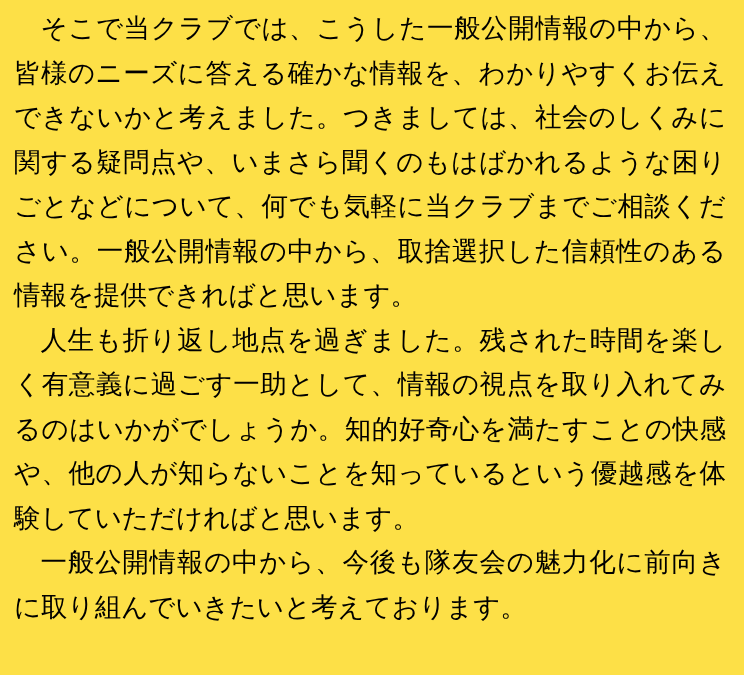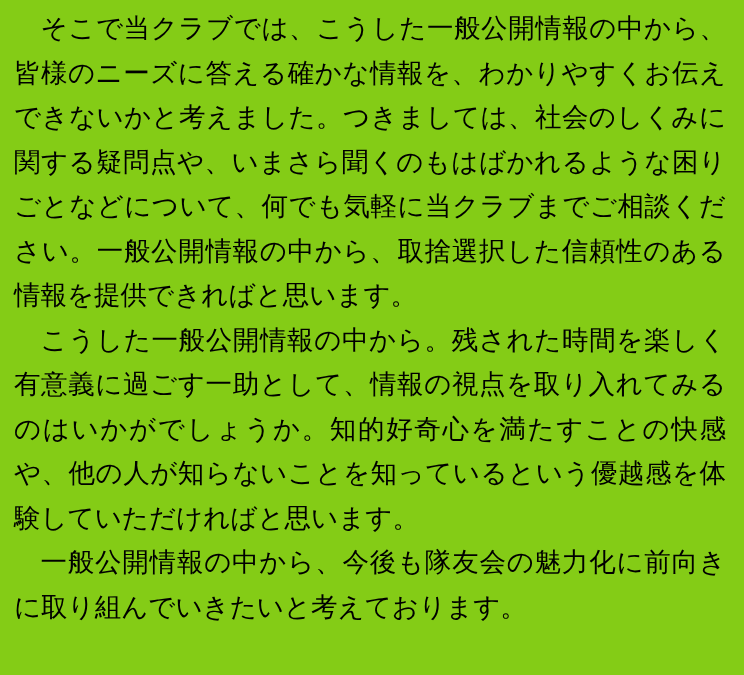--- a/index.html
+++ b/index.html
@@ -11,21 +11,21 @@
     width: 744px;
     height: 675px;
     overflow: hidden;
     font-family: "DejaVu Serif", "Liberation Serif", serif;
   }
   .page {
     box-sizing: border-box;
     width: 744px;
     height: 675px;
     padding: 6px 18px 0 14px;
-    background: #84cc16;
+    background: #fde047;
   }
   .para {
     font-size: 26.5px;
     line-height: 44.5px;
     color: #000000;
     text-align: justify;
     text-justify: inter-character;
     text-indent: 1em;
     margin: 0;
     letter-spacing: 0px;
@@ -33,15 +33,15 @@
   }
   .para + .para {
     margin-top: 0px;
   }
 </style>
 </head>
 <body>
 
 <div class="page">
   <p class="para">そこで当クラブでは、こうした一般公開情報の中から、皆様のニーズに答える確かな情報を、わかりやすくお伝えできないかと考えました。つきましては、社会のしくみに関する疑問点や、いまさら聞くのもはばかれるような困りごとなどについて、何でも気軽に当クラブまでご相談ください。一般公開情報の中から、取捨選択した信頼性のある情報を提供できればと思います。</p>
-  <p class="para">こうした一般公開情報の中から。残された時間を楽しく有意義に過ごす一助として、情報の視点を取り入れてみるのはいかがでしょうか。知的好奇心を満たすことの快感や、他の人が知らないことを知っているという優越感を体験していただければと思います。</p>
+  <p class="para">人生も折り返し地点を過ぎました。残された時間を楽しく有意義に過ごす一助として、情報の視点を取り入れてみるのはいかがでしょうか。知的好奇心を満たすことの快感や、他の人が知らないことを知っているという優越感を体験していただければと思います。</p>
   <p class="para">一般公開情報の中から、今後も隊友会の魅力化に前向きに取り組んでいきたいと考えております。</p>
 </div>
 
 </body></html>

